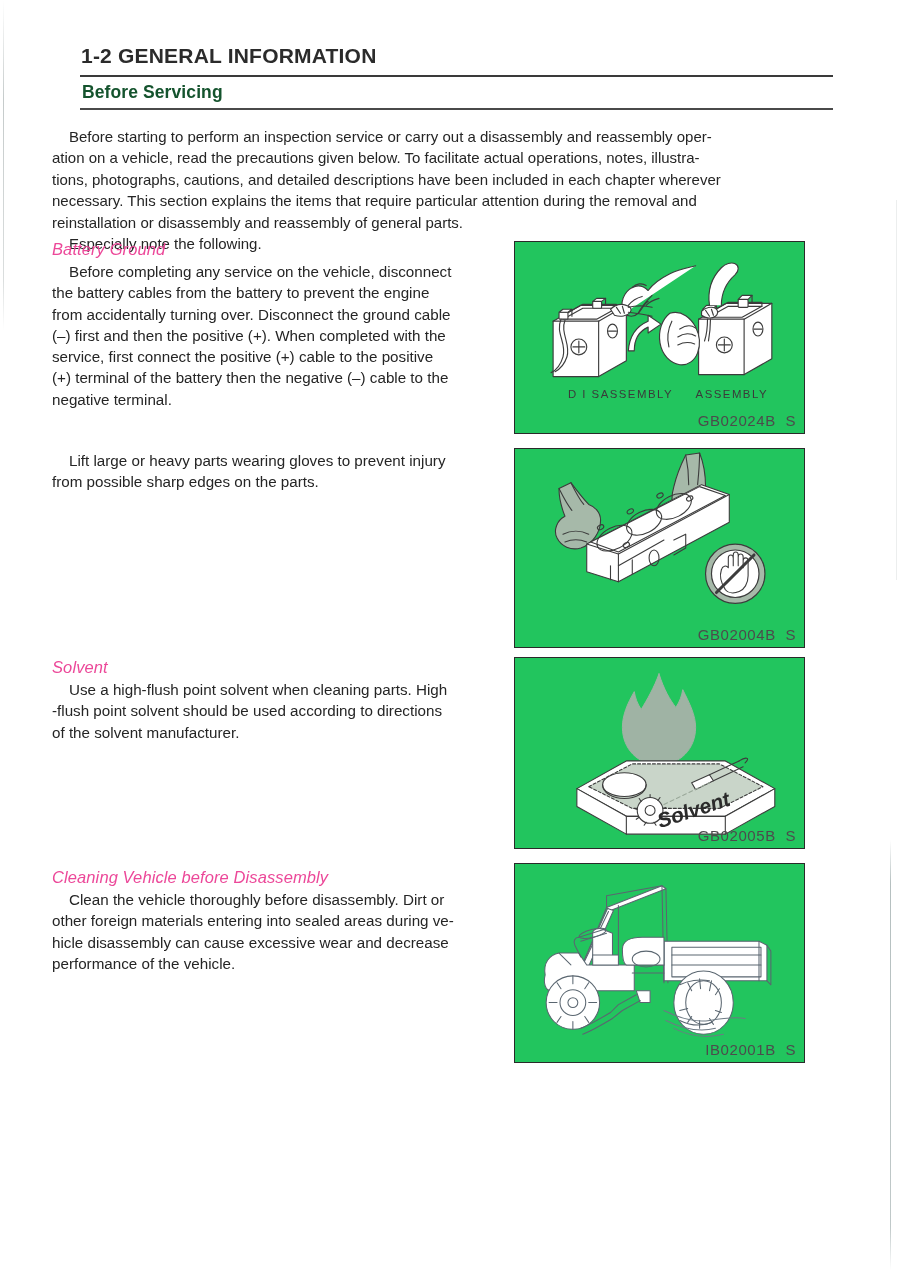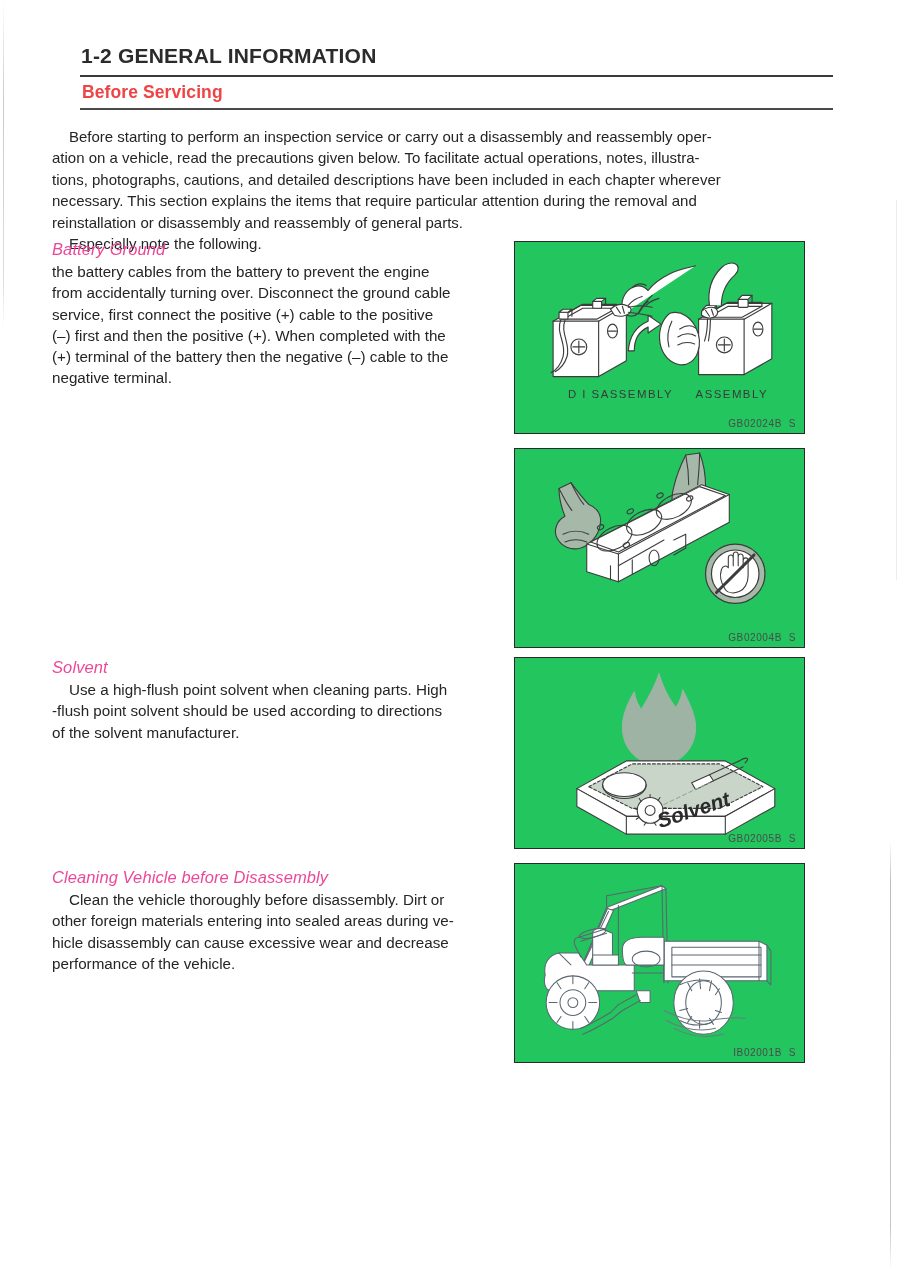--- a/index.html
+++ b/index.html
@@ -55,21 +55,21 @@
   }
   .rule {
     height: 2px;
     background: #3a3a3a;
     width: 753px;
   }
   .rule.thin { height: 1.5px; background: #4a4a4a; }
   .section-title {
     font-size: 17.5px;
     font-weight: bold;
-    color: #ef4444;
+    color: #14532d;
     margin: 5px 0 5px 2px;
     letter-spacing: 0.1px;
   }
 
   
   .intro {
     position: absolute;
     left: 52px; top: 126px; width: 756px;
     font-size: 15px;
     line-height: 21.4px;
@@ -107,21 +107,21 @@
     width: 291px;
     border: 1.6px solid #2a2a2a;
     background: #22c55e;
     box-sizing: border-box;
     overflow: hidden;
   }
   .figure svg { display: block; width: 100%; height: 100%; }
   .fig-code {
     position: absolute;
     right: 8px; bottom: 4px;
-    font-size: 10px;
+    font-size: 15px;
     letter-spacing: 0.6px;
     color: #4c4c4c;
     font-family: "Liberation Sans", sans-serif;
     white-space: pre;
   }
 </style>
 </head>
 <body>
 
 <div class="page">
@@ -142,24 +142,25 @@
     <span class="ln">ation on a vehicle, read the precautions given below.  To facilitate actual operations, notes, illustra-</span>
     <span class="ln">tions, photographs, cautions, and detailed descriptions have been included in each chapter wherever</span>
     <span class="ln">necessary.  This section explains the items that require particular attention during the removal and</span>
     <span class="ln">reinstallation or disassembly and reassembly of general parts.</span>
     <span class="ln indent">Especially note the following.</span>
   </div>
 
   <div class="body-col" style="top:240px;">
     <div class="sec-head">Battery Ground</div>
     <div class="sec-body">
+      <span class="ln indent">Before completing any service on the vehicle, disconnect</span>
       <span class="ln">the battery cables from the battery to prevent the engine</span>
       <span class="ln">from accidentally turning over. Disconnect the ground cable</span>
+      <span class="ln">(–) first and then the positive (+). When completed with the</span>
       <span class="ln">service, first connect the positive (+) cable to the positive</span>
-      <span class="ln">(–) first and then the positive (+). When completed with the</span>
       <span class="ln">(+) terminal of the battery then the negative (–) cable to the</span>
       <span class="ln">negative terminal.</span>
     </div>
   </div>
 
   <div class="figure" style="top:241px; height:193px;">
     <svg viewBox="0 0 291 193" xmlns="http://www.w3.org/2000/svg">
       <g fill="none" stroke="#3c3c3c" stroke-width="1.15" stroke-linejoin="round" stroke-linecap="round">
 
         <g transform="translate(38,58)">
@@ -246,20 +247,24 @@
         </g>
       </g>
 
       <text x="53" y="158" font-family="Liberation Sans, sans-serif" font-size="11.5" letter-spacing="1.5" fill="#3a3a3a">D I SASSEMBLY</text>
       <text x="182" y="158" font-family="Liberation Sans, sans-serif" font-size="11.5" letter-spacing="1.5" fill="#3a3a3a">ASSEMBLY</text>
     </svg>
     <div class="fig-code">GB02024B  S</div>
   </div>
 
   <div class="body-col" style="top:450px;">
+    <div class="sec-body">
+      <span class="ln indent">Lift large or heavy parts wearing gloves to prevent injury</span>
+      <span class="ln">from possible sharp edges on the parts.</span>
+    </div>
   </div>
 
   <div class="figure" style="top:448px; height:200px;">
     <svg viewBox="0 0 291 200" xmlns="http://www.w3.org/2000/svg">
       <g fill="none" stroke="#3c3c3c" stroke-width="1.1" stroke-linejoin="round" stroke-linecap="round">
 
         <g>
           <path d="M160,38 C163,25 168,14 172,6 L186,4 C190,14 192,26 192,38
                    C196,40 200,46 199,54 C198,64 190,74 180,80 L162,70
                    C158,60 157,48 160,38 Z" fill="#a6b9a9" stroke="#3c3c3c"></path>

